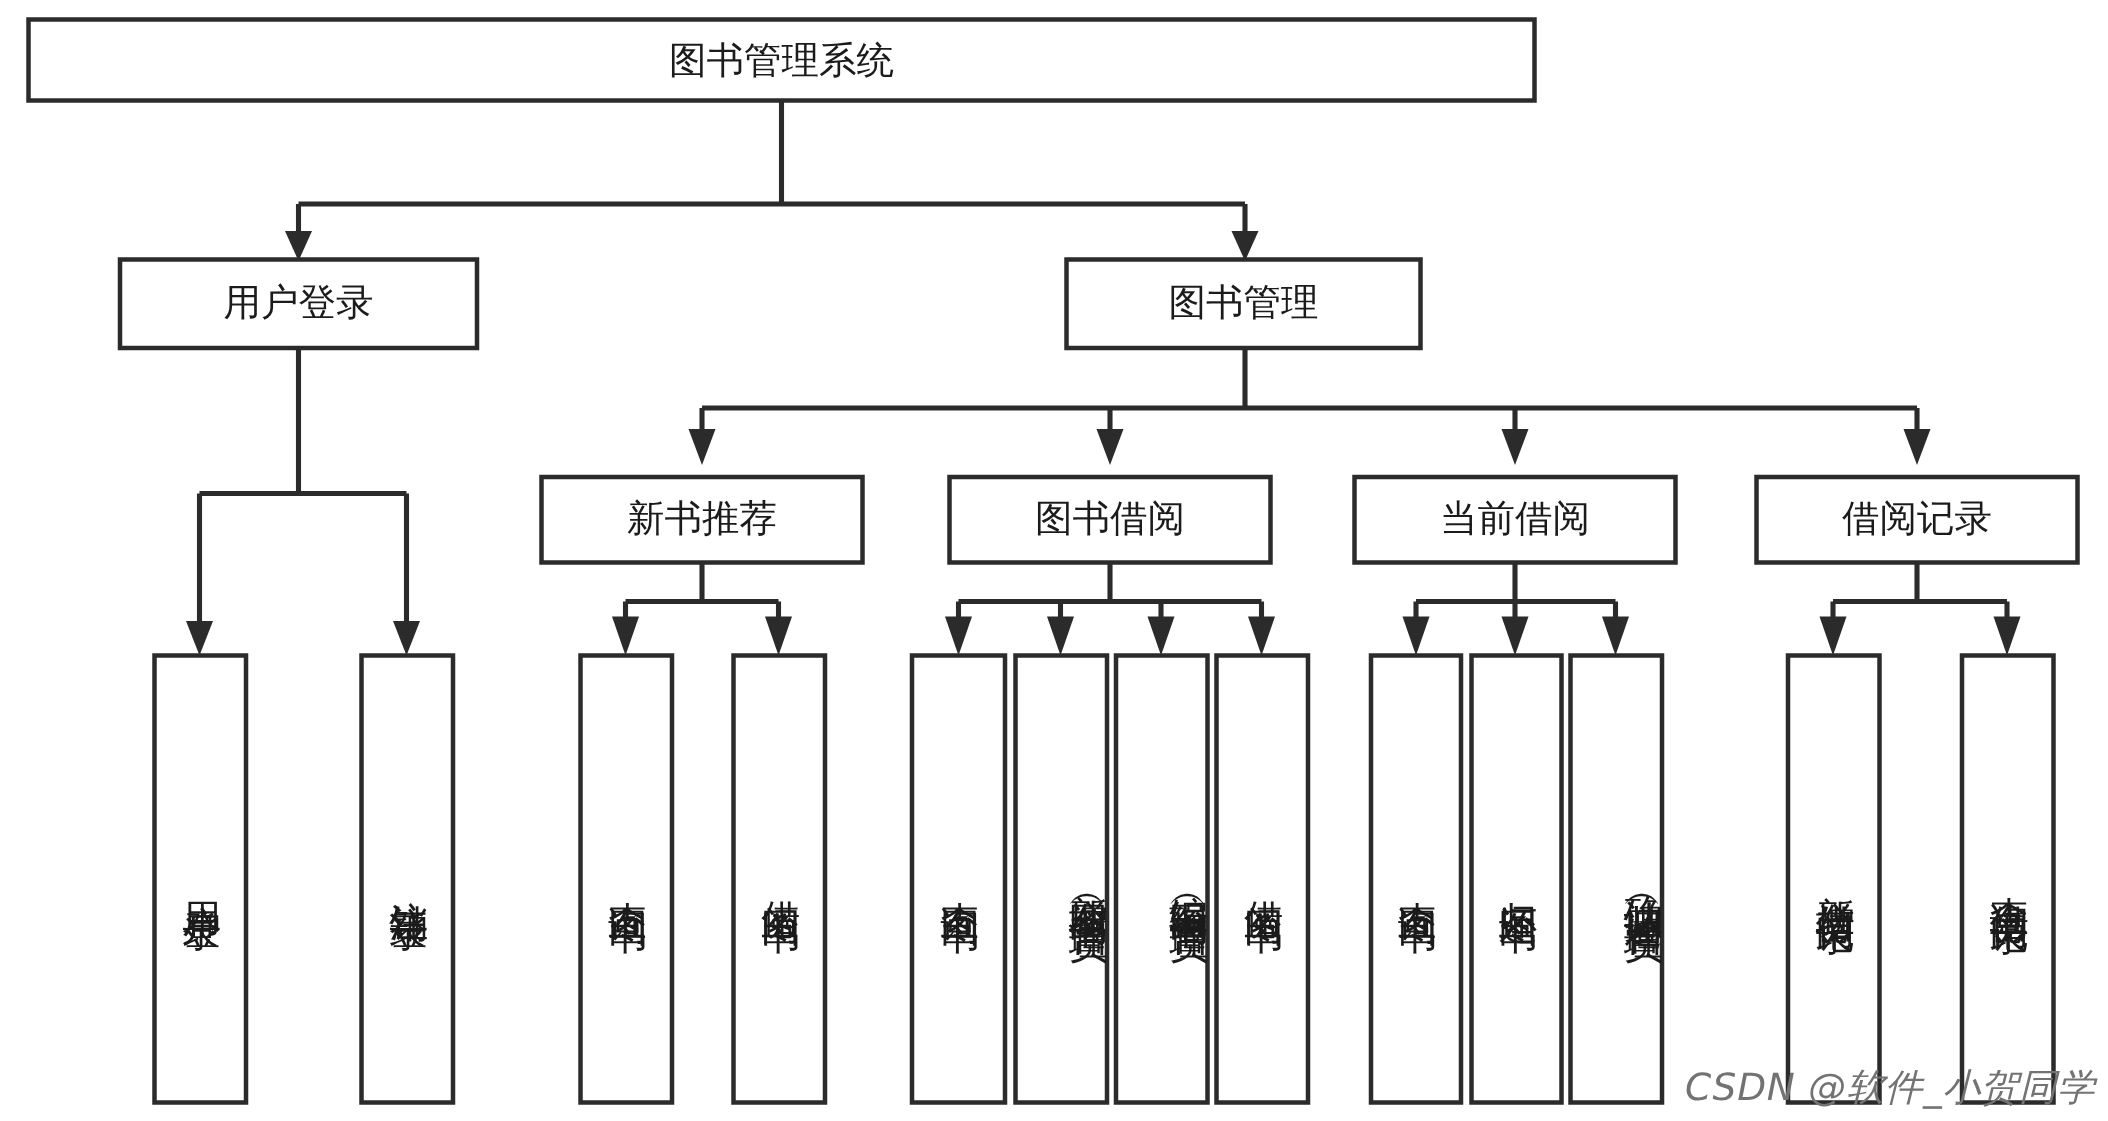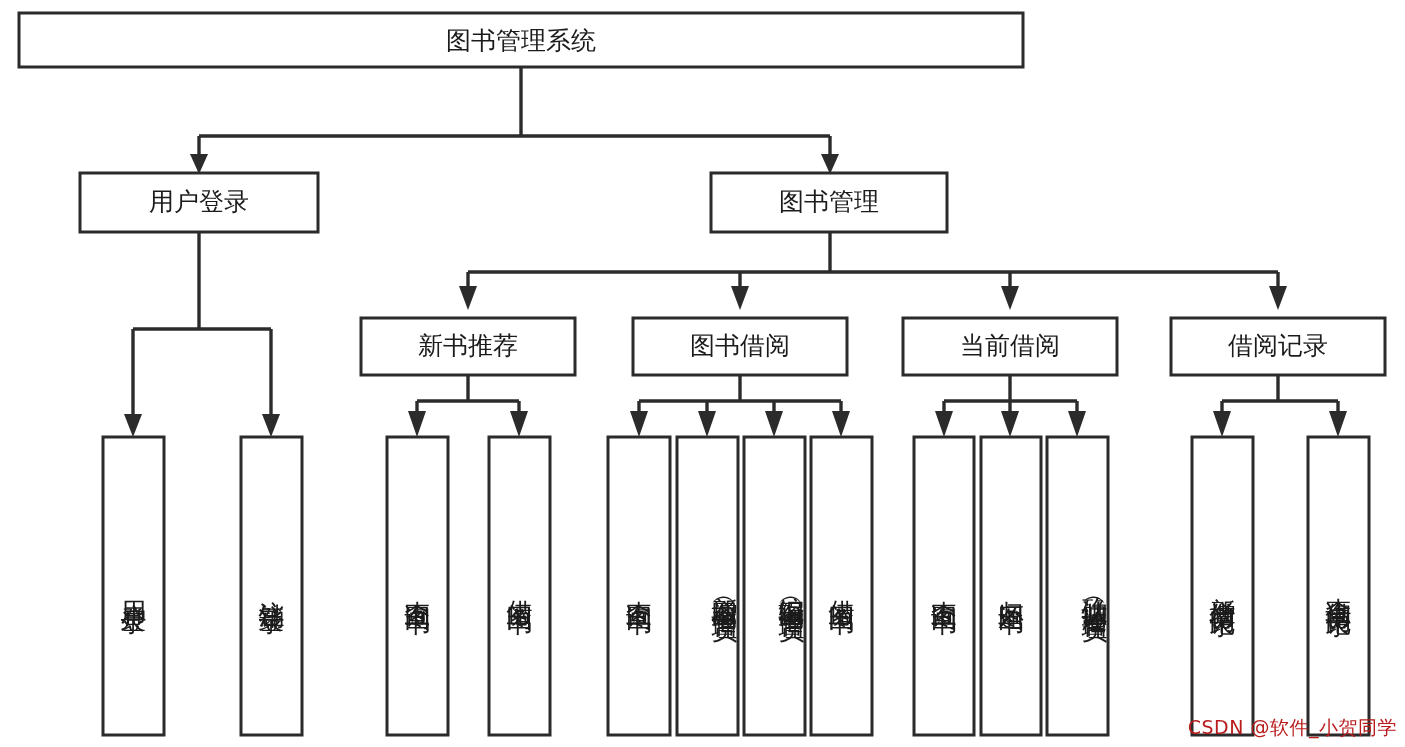--- a/index.html
+++ b/index.html
@@ -62,25 +62,26 @@
     white-space: nowrap;
     text-align: center;
     pointer-events: none;
     user-select: none;
   }
   .watermark {
     position: absolute;
     right: 8px;
     bottom: 6px;
     font-family: "DejaVu Sans", "Liberation Sans", sans-serif;
-    font-size: 19px;
-    color: #b91c1c;
+    font-size: 25px;
+    color: #737373;
     letter-spacing: 0.5px;
     white-space: nowrap;
     user-select: none;
+    font-style: italic;
   }
 </style>
 </head>
 <body>
 
 <div id="diagram-root">
 
   <svg class="flow" viewBox="0 0 1405 747" xmlns="http://www.w3.org/2000/svg">
 
     <g>

